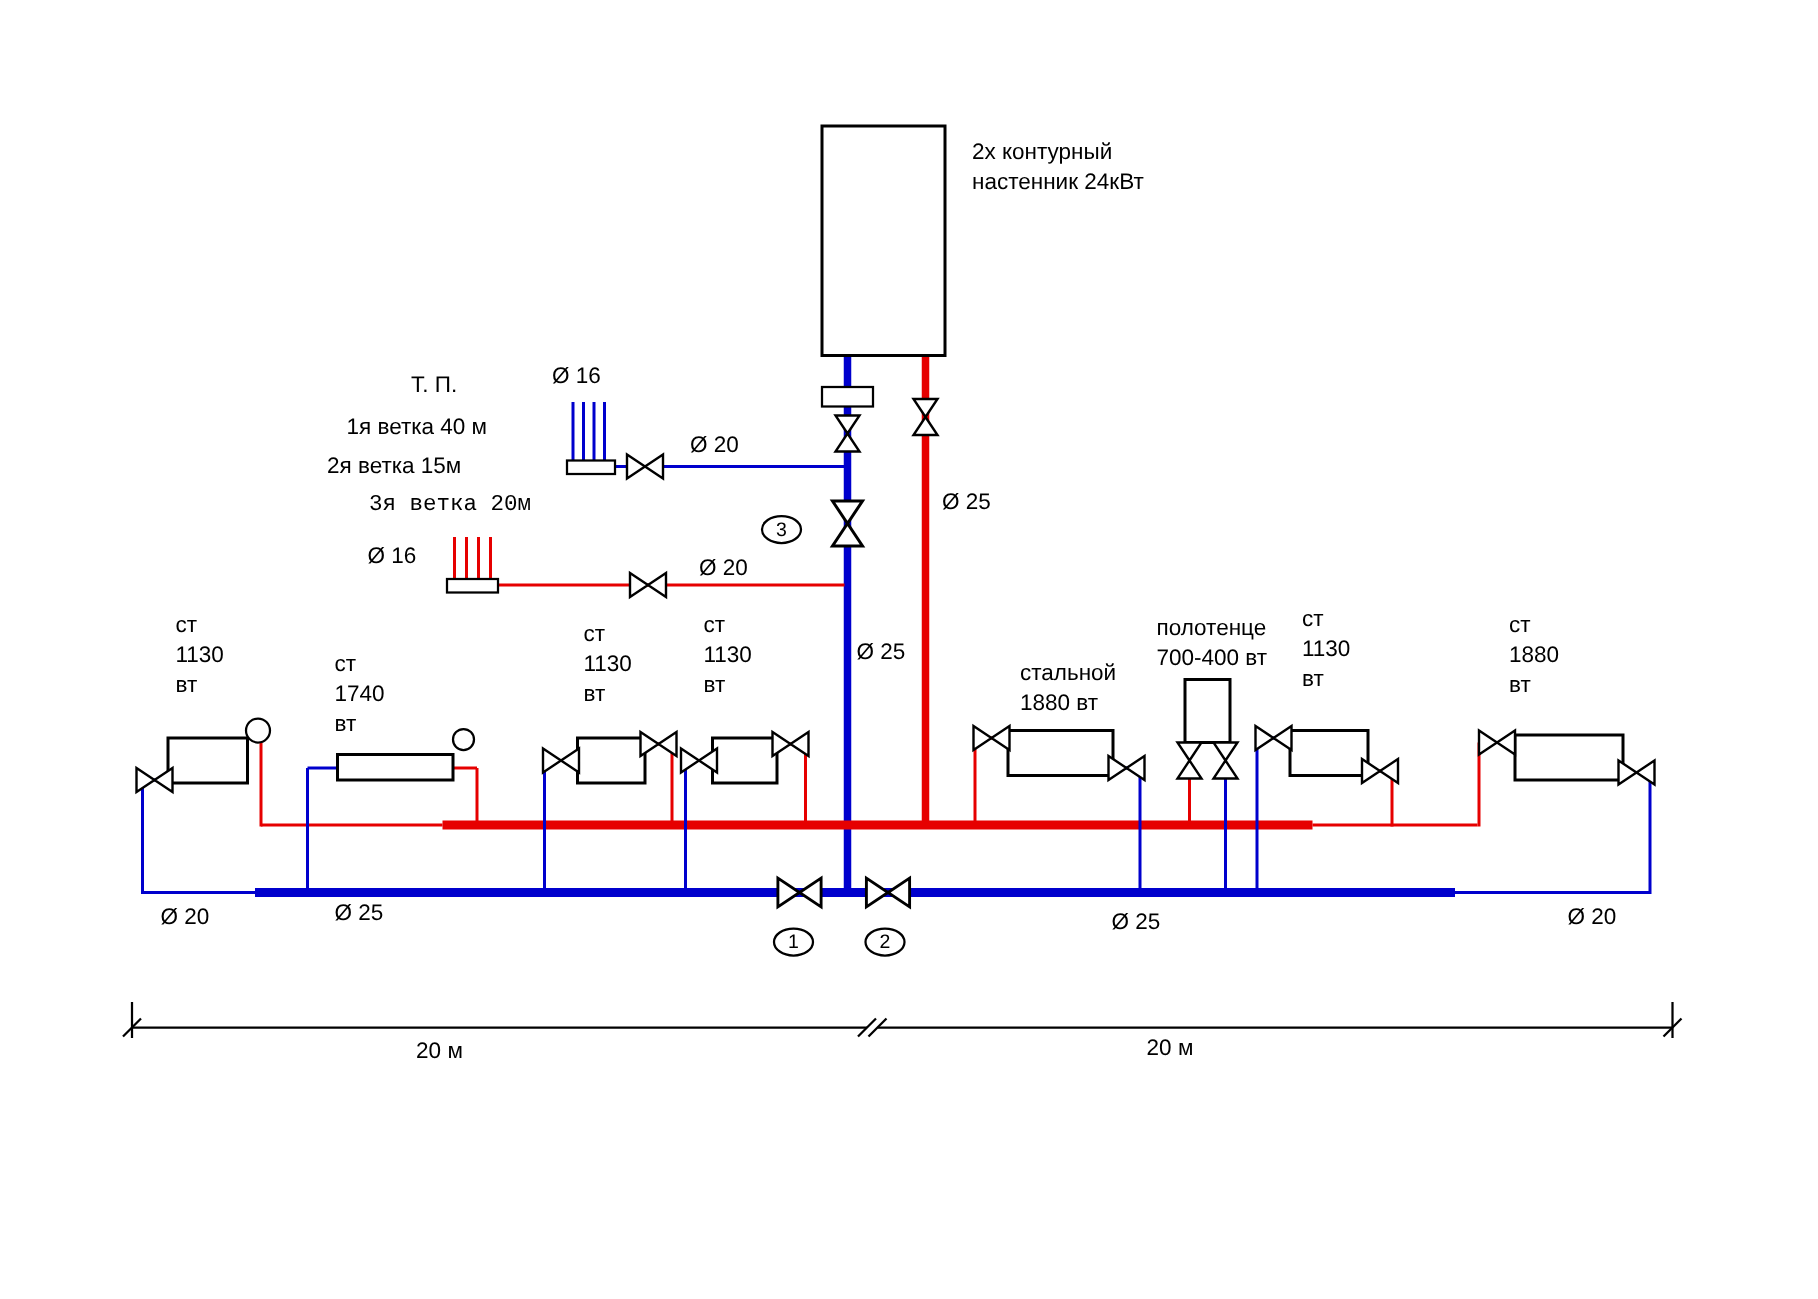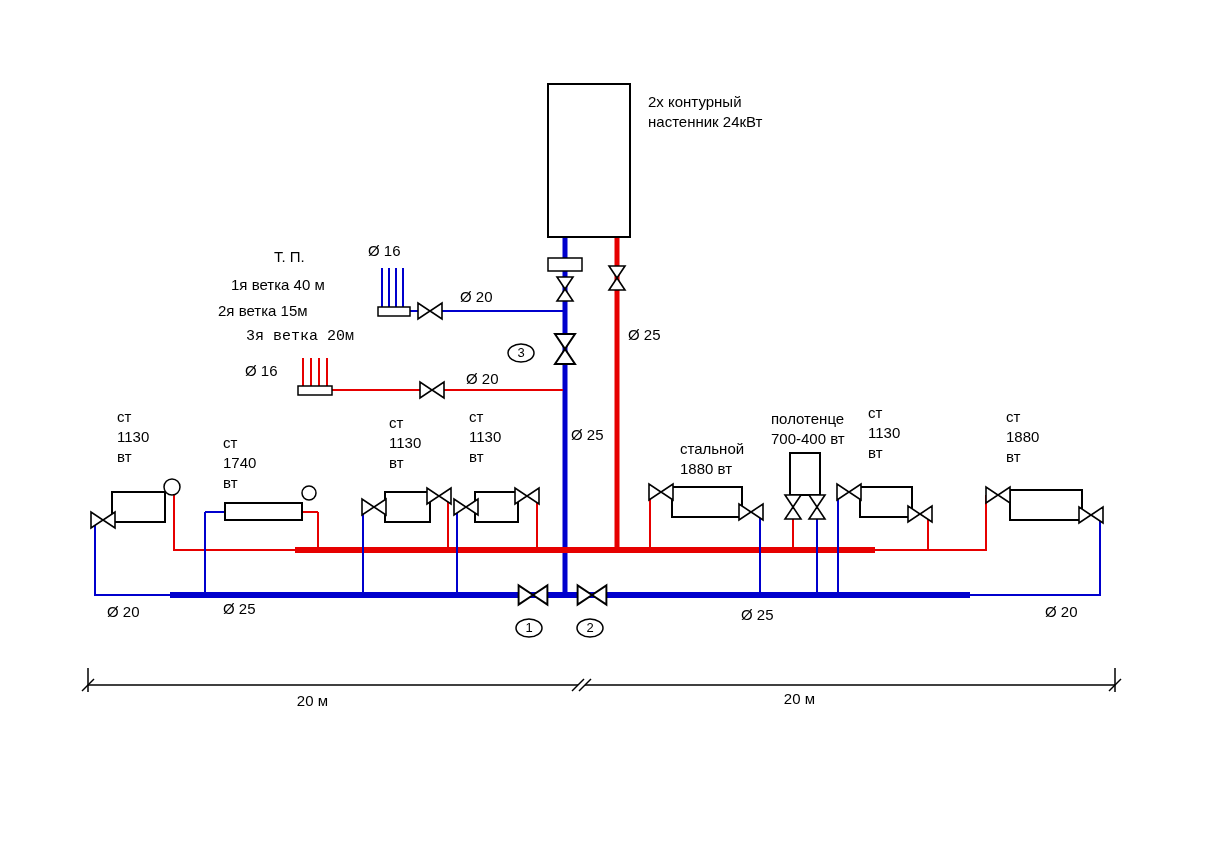--- a/index.html
+++ b/index.html
@@ -1,21 +1,21 @@
 <!DOCTYPE html>
 <html><head>
 <meta charset="utf-8">
 <style>
   * { box-sizing: border-box; }
   html, body { margin: 0; padding: 0; background: #fff; }
   body { font-family: "Liberation Sans", sans-serif; }
   .canvas { position: relative; width: 1212px; height: 866px; background: #fff; overflow: hidden; }
   .canvas svg { position: absolute; left: 0; top: 0; }
   .lbl { position: absolute; font-size: 15px; color: #000; white-space: pre-line; line-height: 1.32; }
-  .ctr { text-align: right; }
+  .ctr { text-align: center; }
   .tag { position: absolute; width: 26px; text-align: center; font-size: 13px; color: #000; }
   svg line, svg polyline { fill: none; }
   .red  { stroke: #e60000; }
   .blue { stroke: #0000cd; }
   .w2 { stroke-width: 2; }
   .w5 { stroke-width: 5; }
   .w6 { stroke-width: 6; }
   .sym { fill: #fff; stroke: #000; stroke-width: 2; }
   .sym15 { fill: #fff; stroke: #000; stroke-width: 1.5; }
 </style>

